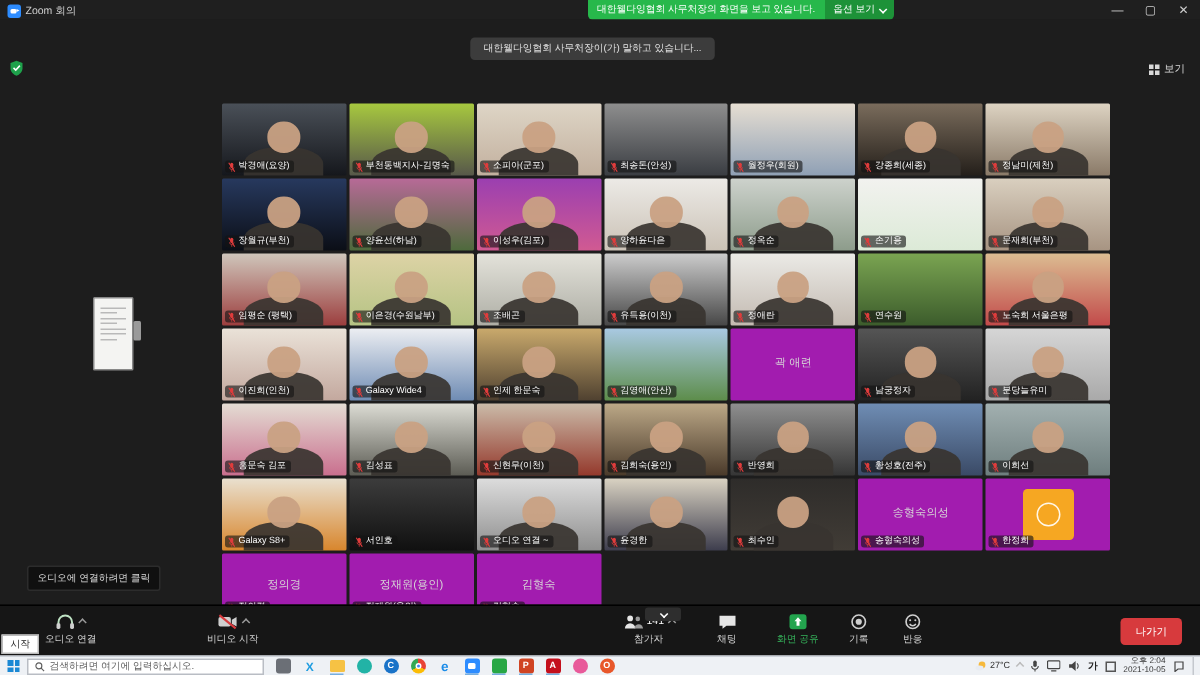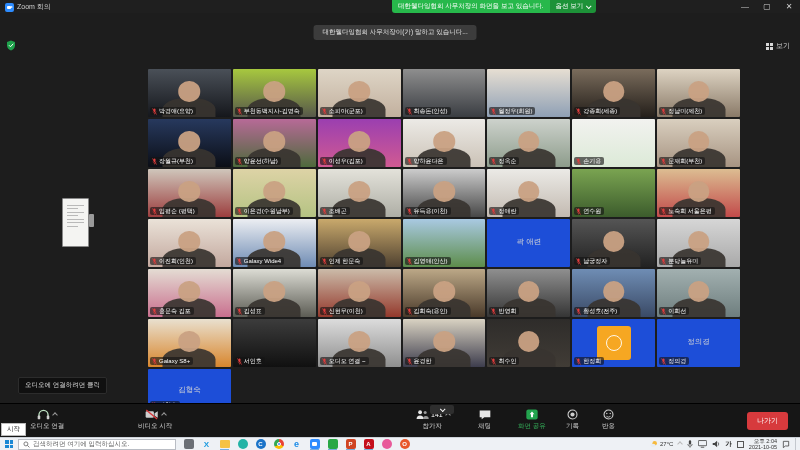--- a/index.html
+++ b/index.html
@@ -37,21 +37,21 @@
   #miniwin .ln.s { width:60%; }
   #mini-handle { left:89px; top:201px; width:5px; height:13px; background:#9a9a9a; border-radius:1px; }
 
   
   #audio-tip { left:18px; top:364px; background:#101010; border:1px solid #2c2c2c; color:#dcdcdc; font-size:6.5px; padding:3px 6px; border-radius:2px; white-space:nowrap; }
   #start-tip { left:1px; top:423px; background:#fff; border:1px solid #bbb; color:#222; font-size:6.5px; padding:1px 5px; z-index:60; }
 
   
   #grid { left:148px; top:56px; width:592px; height:345px; display:grid;
           grid-template-columns:repeat(7,1fr); grid-template-rows:repeat(6,48px) 42px; gap:2px; }
-  .tile { position:relative; background:#1d4ed8; border-radius:1px; overflow:hidden; }
+  .tile { position:relative; background:#a21caf; border-radius:1px; overflow:hidden; }
   .p-body { position:absolute; left:50%; bottom:-12%; width:64%; height:52%; transform:translateX(-50%); background:#383430; border-radius:45% 45% 0 0; opacity:.92; }
   .p-head { position:absolute; left:50%; bottom:32%; width:26%; height:42%; transform:translateX(-50%); background:#c9a183; border-radius:50%; opacity:.95; }
   .nlabel { position:absolute; left:2px; bottom:2px; max-width:92%; display:flex; align-items:center; gap:2px;
             background:rgba(20,20,20,.62); color:#fff; font-size:6px; line-height:8px; padding:0 3px 0 2px;
             border-radius:2px; white-space:nowrap; overflow:hidden; }
   .cname { position:absolute; left:0; right:0; top:38%; text-align:center; color:#d6d6d6; font-size:7.5px; }
   .avatar { position:absolute; left:50%; top:50%; transform:translate(-50%,-50%); width:34px; height:34px;
             background:#f6a722; border-radius:3px; display:flex; align-items:center; justify-content:center; }
   .avatar::after { content:""; width:14px; height:14px; border:1.5px solid #fff7e8; border-radius:50%; }
   #grid-chevron { left:430px; top:392px; width:24px; height:9px; background:#2e2e2e; border-radius:2px;
@@ -593,39 +593,61 @@
           <span class="nlabel">
             <svg width="5" height="7" viewBox="0 0 10 14">
               <rect x="3" y="1" width="4" height="7" rx="2" fill="#e03c3c"></rect>
               <path d="M2 7 a3 3 0 0 0 6 0 M5 10 v3" stroke="#e03c3c" fill="none"></path>
               <line x1="1" y1="1" x2="9" y2="13" stroke="#e03c3c" stroke-width="1.6"></line>
             </svg>
             <span>최수인</span>
           </span>
         </div>
         <div class="tile">
+          <span class="cname">송형숙의성</span>
+          <span class="nlabel">
+            <svg width="5" height="7" viewBox="0 0 10 14">
+              <rect x="3" y="1" width="4" height="7" rx="2" fill="#e03c3c"></rect>
+              <path d="M2 7 a3 3 0 0 0 6 0 M5 10 v3" stroke="#e03c3c" fill="none"></path>
+              <line x1="1" y1="1" x2="9" y2="13" stroke="#e03c3c" stroke-width="1.6"></line>
+            </svg>
+            <span>송형숙의성</span>
+          </span>
+        </div>
+        <div class="tile">
           <span class="avatar"></span>
           <span class="nlabel">
             <svg width="5" height="7" viewBox="0 0 10 14">
               <rect x="3" y="1" width="4" height="7" rx="2" fill="#e03c3c"></rect>
               <path d="M2 7 a3 3 0 0 0 6 0 M5 10 v3" stroke="#e03c3c" fill="none"></path>
               <line x1="1" y1="1" x2="9" y2="13" stroke="#e03c3c" stroke-width="1.6"></line>
             </svg>
             <span>한정희</span>
           </span>
         </div>
         <div class="tile">
           <span class="cname">정의경</span>
           <span class="nlabel">
             <svg width="5" height="7" viewBox="0 0 10 14">
               <rect x="3" y="1" width="4" height="7" rx="2" fill="#e03c3c"></rect>
               <path d="M2 7 a3 3 0 0 0 6 0 M5 10 v3" stroke="#e03c3c" fill="none"></path>
               <line x1="1" y1="1" x2="9" y2="13" stroke="#e03c3c" stroke-width="1.6"></line>
             </svg>
             <span>정의경</span>
+          </span>
+        </div>
+        <div class="tile">
+          <span class="cname">정재원(용인)</span>
+          <span class="nlabel">
+            <svg width="5" height="7" viewBox="0 0 10 14">
+              <rect x="3" y="1" width="4" height="7" rx="2" fill="#e03c3c"></rect>
+              <path d="M2 7 a3 3 0 0 0 6 0 M5 10 v3" stroke="#e03c3c" fill="none"></path>
+              <line x1="1" y1="1" x2="9" y2="13" stroke="#e03c3c" stroke-width="1.6"></line>
+            </svg>
+            <span>정재원(용인)</span>
           </span>
         </div>
         <div class="tile">
           <span class="cname">김형숙</span>
           <span class="nlabel">
             <svg width="5" height="7" viewBox="0 0 10 14">
               <rect x="3" y="1" width="4" height="7" rx="2" fill="#e03c3c"></rect>
               <path d="M2 7 a3 3 0 0 0 6 0 M5 10 v3" stroke="#e03c3c" fill="none"></path>
               <line x1="1" y1="1" x2="9" y2="13" stroke="#e03c3c" stroke-width="1.6"></line>
             </svg>

